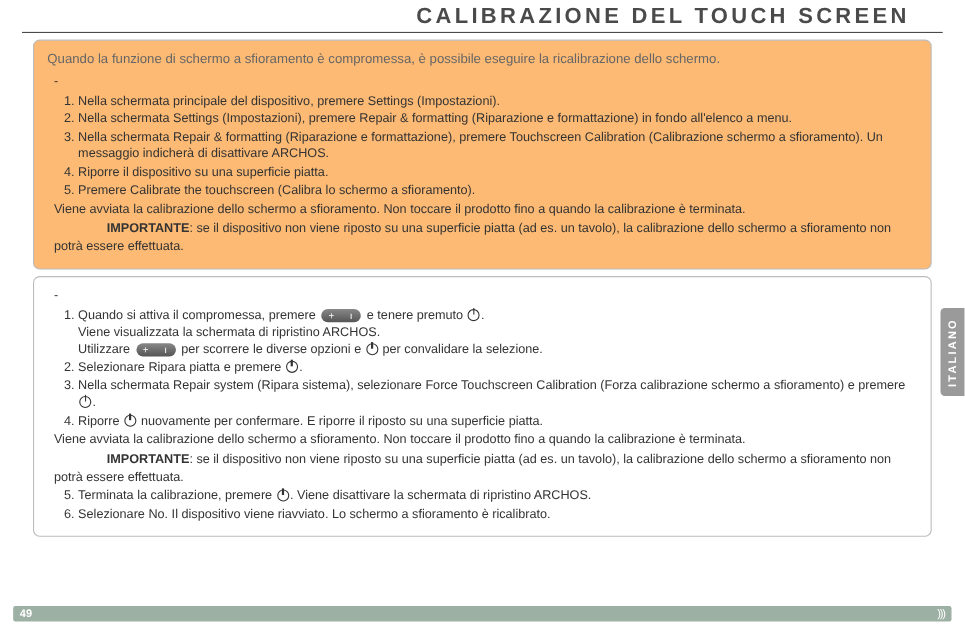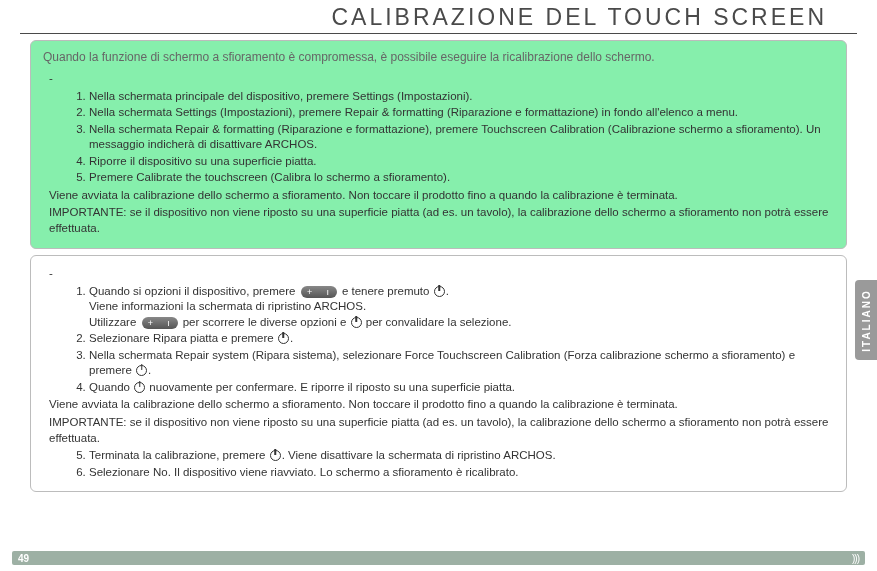--- a/index.html
+++ b/index.html
@@ -6,57 +6,57 @@
   body {
     font-family: Arial, Helvetica, sans-serif;
     width: 877px;
     height: 571px;
     position: relative;
     background: #fff;
     overflow: hidden;
   }
   .page-title {
     font-family: "Arial Black", Arial, sans-serif;
-    font-size: 23px;
+    font-size: 20px;
     letter-spacing: 3px;
     color: #4a4a4a;
     text-align: right;
     padding: 4px 30px 2px 0;
     border-bottom: 1.5px solid #4a4a4a;
     margin: 0 20px 6px 20px;
-    font-weight: 400;
+    font-weight: 700;
   }
   .block {
     margin: 6px 30px;
     border: 1px solid #bcbcbc;
     border-radius: 6px;
-    background: #86efac;
+    background: #fdba74;
     padding: 8px 12px 10px 12px;
     font-size: 11.5px;
     line-height: 1.35;
     color: #333;
   }
   .block .intro {
     color: #666;
     font-size: 12px;
     margin-bottom: 6px;
   }
   .dash-line {
     margin: 2px 0 2px 6px;
     display: flex;
   }
   .dash-line .dash { width: 14px; flex-shrink:0; }
   ol.steps {
     list-style: decimal;
-    margin-left: 46px;
+    margin-left: 28px;
   }
   ol.steps li { margin: 1px 0; }
   ol.steps li .cont { display:block; margin-left:0; }
   .para { margin: 2px 0 2px 6px; }
-  .bold { font-weight: normal; }
+  .bold { font-weight: bold; margin-left: 48px; }
   .note { font-style: italic; color:#555; margin: 4px 0 0 6px; font-size:11px;}
   .block2 { background:#fff;}
   .icon-vol {
     display:inline-block;
     vertical-align: middle;
     width:36px; height:12px;
     background: linear-gradient(#888,#555);
     border-radius:7px;
     position:relative;
     margin: 0 2px;
@@ -150,43 +150,43 @@
     <span class="bold">IMPORTANTE</span><span>: se il dispositivo non viene riposto su una superficie piatta (ad es. un tavolo), la calibrazione dello schermo a sfioramento non potrà essere effettuata.</span>
   </div>
 </div>
 
 <div class="block block2">
   <div class="dash-line">
     <span class="dash">-</span>
   </div>
   <ol class="steps">
     <li>
-      <span>Quando si opzioni il dispositivo, premere</span>
+      <span>Quando si attiva il compromessa, premere</span>
       <span class="icon-vol"></span>
       <span>e tenere premuto</span>
       <span class="icon-power"></span><span>.</span>
-      <span class="cont">Viene informazioni la schermata di ripristino ARCHOS.</span>
+      <span class="cont">Viene visualizzata la schermata di ripristino ARCHOS.</span>
       <span class="cont">
         <span>Utilizzare</span>
         <span class="icon-vol"></span>
         <span>per scorrere le diverse opzioni e</span>
         <span class="icon-power"></span>
         <span>per convalidare la selezione.</span>
       </span>
     </li>
     <li>
       <span>Selezionare Ripara piatta e premere</span>
       <span class="icon-power"></span><span>.</span>
     </li>
     <li>
       <span>Nella schermata Repair system (Ripara sistema), selezionare Force Touchscreen Calibration (Forza calibrazione schermo a sfioramento) e premere</span>
       <span class="icon-power"></span><span>.</span>
     </li>
     <li>
-      <span>Quando</span>
+      <span>Riporre</span>
       <span class="icon-power"></span>
       <span>nuovamente per confermare. E riporre il riposto su una superficie piatta.</span>
     </li>
   </ol>
   <div class="para">Viene avviata la calibrazione dello schermo a sfioramento. Non toccare il prodotto fino a quando la calibrazione è terminata.</div>
   <div class="para">
     <span class="bold">IMPORTANTE</span><span>: se il dispositivo non viene riposto su una superficie piatta (ad es. un tavolo), la calibrazione dello schermo a sfioramento non potrà essere effettuata.</span>
   </div>
   <ol class="steps" start="5">
     <li>

